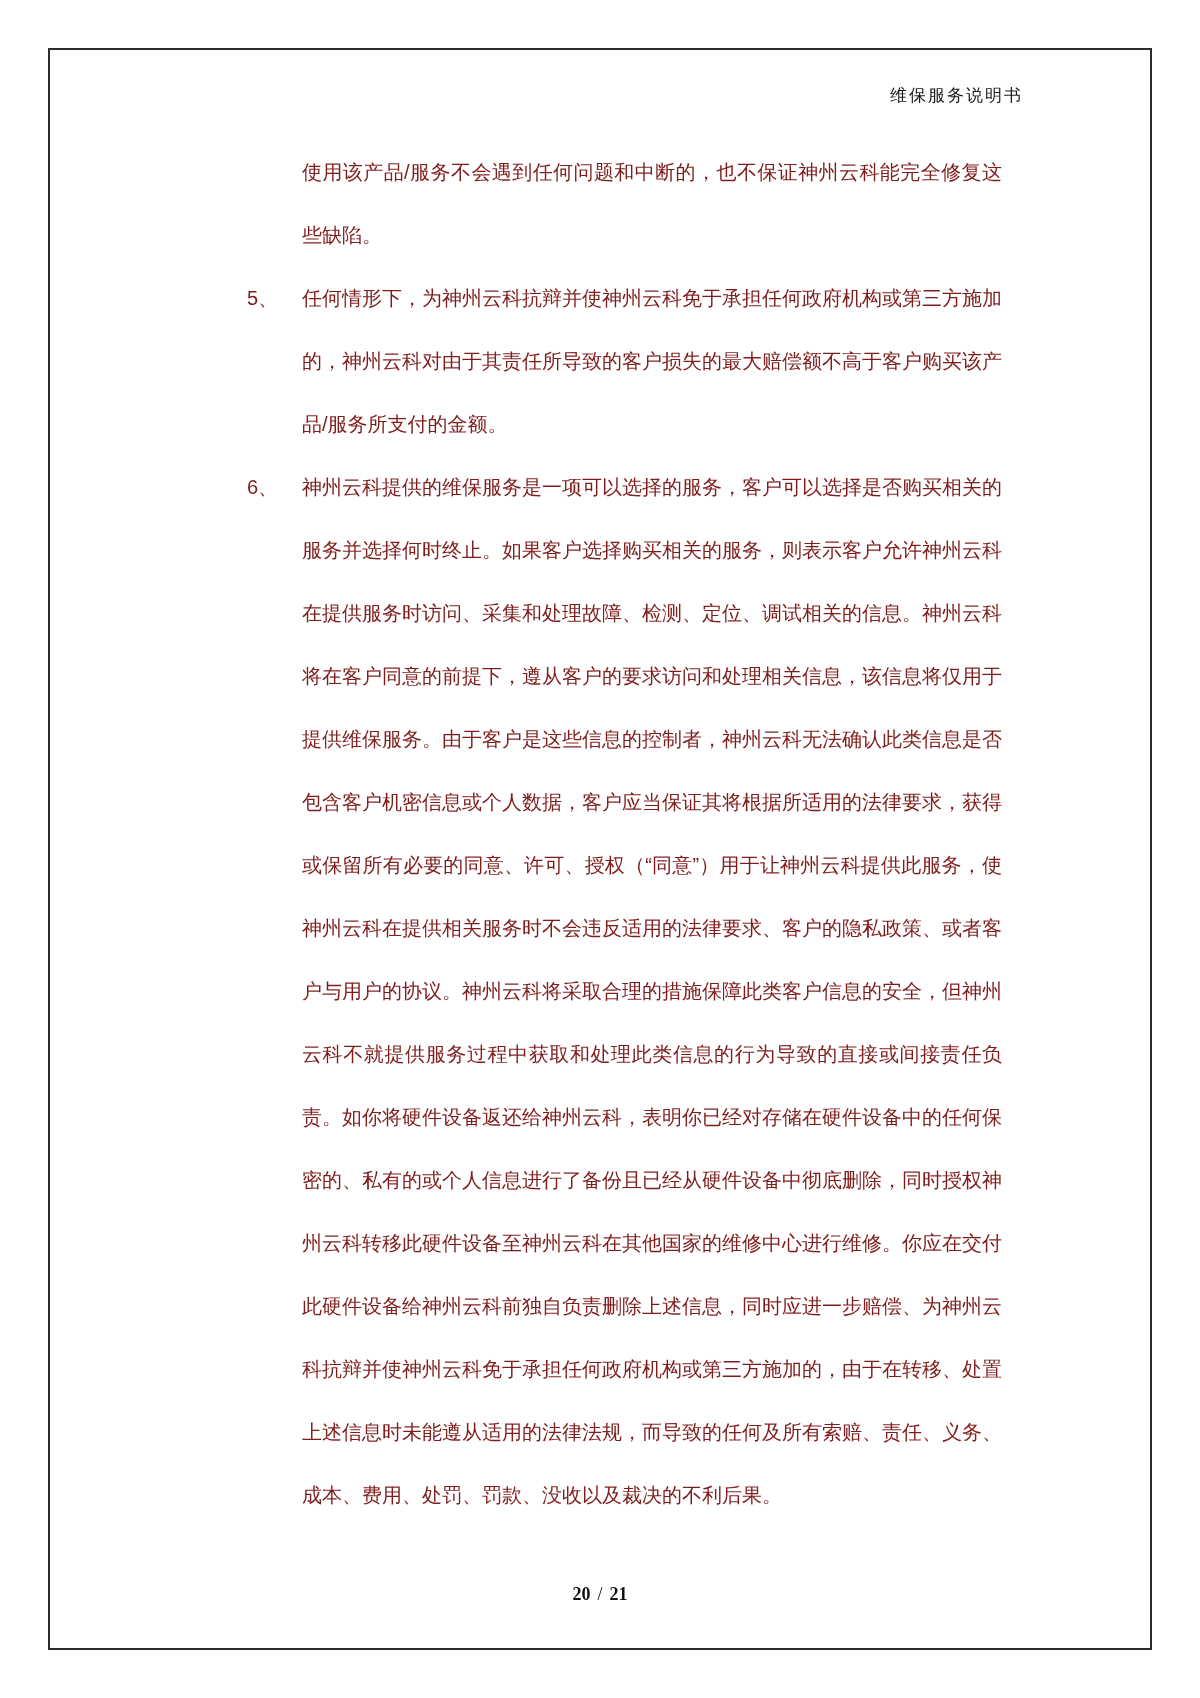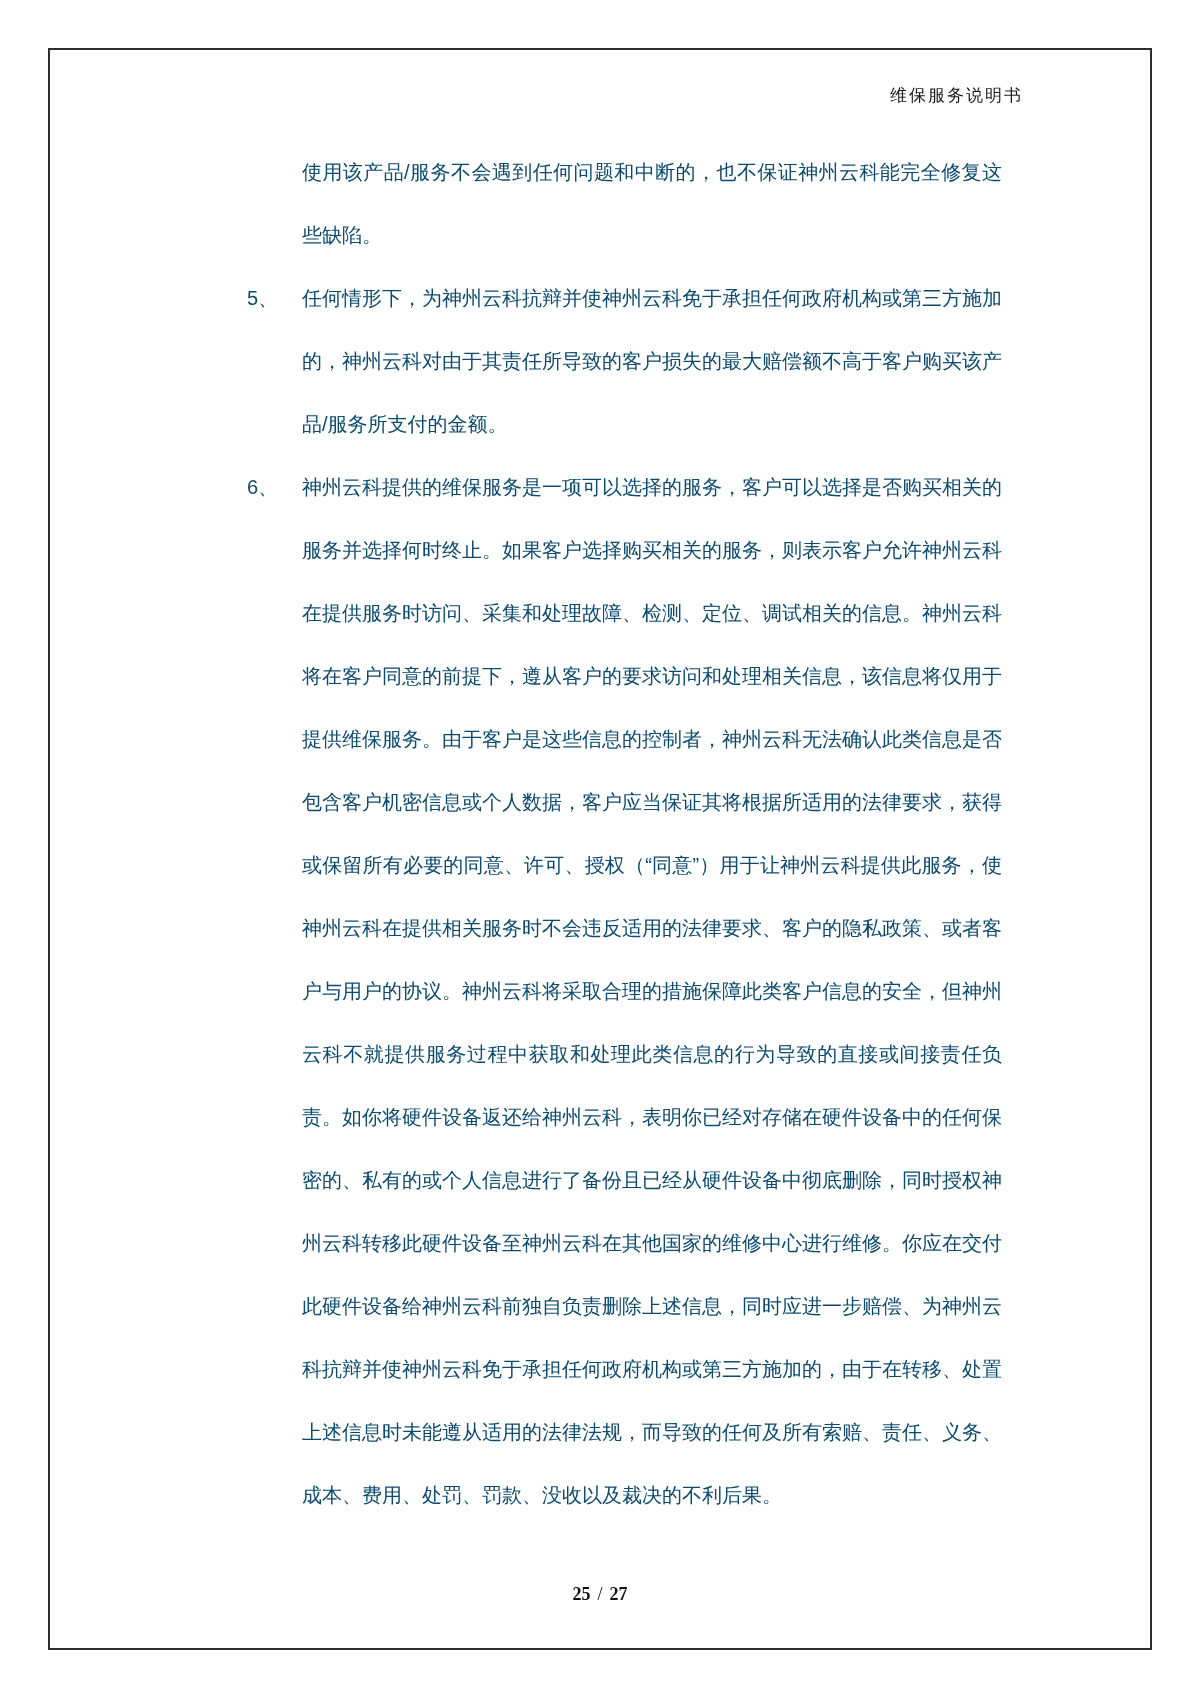--- a/index.html
+++ b/index.html
@@ -39,21 +39,21 @@
   }
   .content {
     position: absolute;
     left: 302px;
     top: 141px;
     width: 700px;
     font-size: 20px;
     line-height: 63px;
     text-align: justify;
     text-justify: inter-character;
-    color: #0c4a6e;
+    color: #7f1d1d;
   }
   .content p {
     margin: 0;
     padding: 0;
   }
   .list-item {
     position: relative;
   }
   .list-num {
     position: absolute;
@@ -98,16 +98,16 @@
     </div>
 
     <div class="list-item">
       <span class="list-num">6、</span>
       <p>神州云科提供的维保服务是一项可以选择的服务，客户可以选择是否购买相关的服务并选择何时终止。如果客户选择购买相关的服务，则表示客户允许神州云科在提供服务时访问、采集和处理故障、检测、定位、调试相关的信息。神州云科将在客户同意的前提下，遵从客户的要求访问和处理相关信息，该信息将仅用于提供维保服务。由于客户是这些信息的控制者，神州云科无法确认此类信息是否包含客户机密信息或个人数据，客户应当保证其将根据所适用的法律要求，获得或保留所有必要的同意、许可、授权（“同意”）用于让神州云科提供此服务，使神州云科在提供相关服务时不会违反适用的法律要求、客户的隐私政策、或者客户与用户的协议。神州云科将采取合理的措施保障此类客户信息的安全，但神州云科不就提供服务过程中获取和处理此类信息的行为导致的直接或间接责任负责。如你将硬件设备返还给神州云科，表明你已经对存储在硬件设备中的任何保密的、私有的或个人信息进行了备份且已经从硬件设备中彻底删除，同时授权神州云科转移此硬件设备至神州云科在其他国家的维修中心进行维修。你应在交付此硬件设备给神州云科前独自负责删除上述信息，同时应进一步赔偿、为神州云科抗辩并使神州云科免于承担任何政府机构或第三方施加的，由于在转移、处置上述信息时未能遵从适用的法律法规，而导致的任何及所有索赔、责任、义务、成本、费用、处罚、罚款、没收以及裁决的不利后果。</p>
     </div>
 
   </div>
 
   <div class="footer">
-    <span>25</span><span class="sep">/</span><span>27</span>
+    <span>20</span><span class="sep">/</span><span>21</span>
   </div>
 
 </div>
 
 </body></html>

